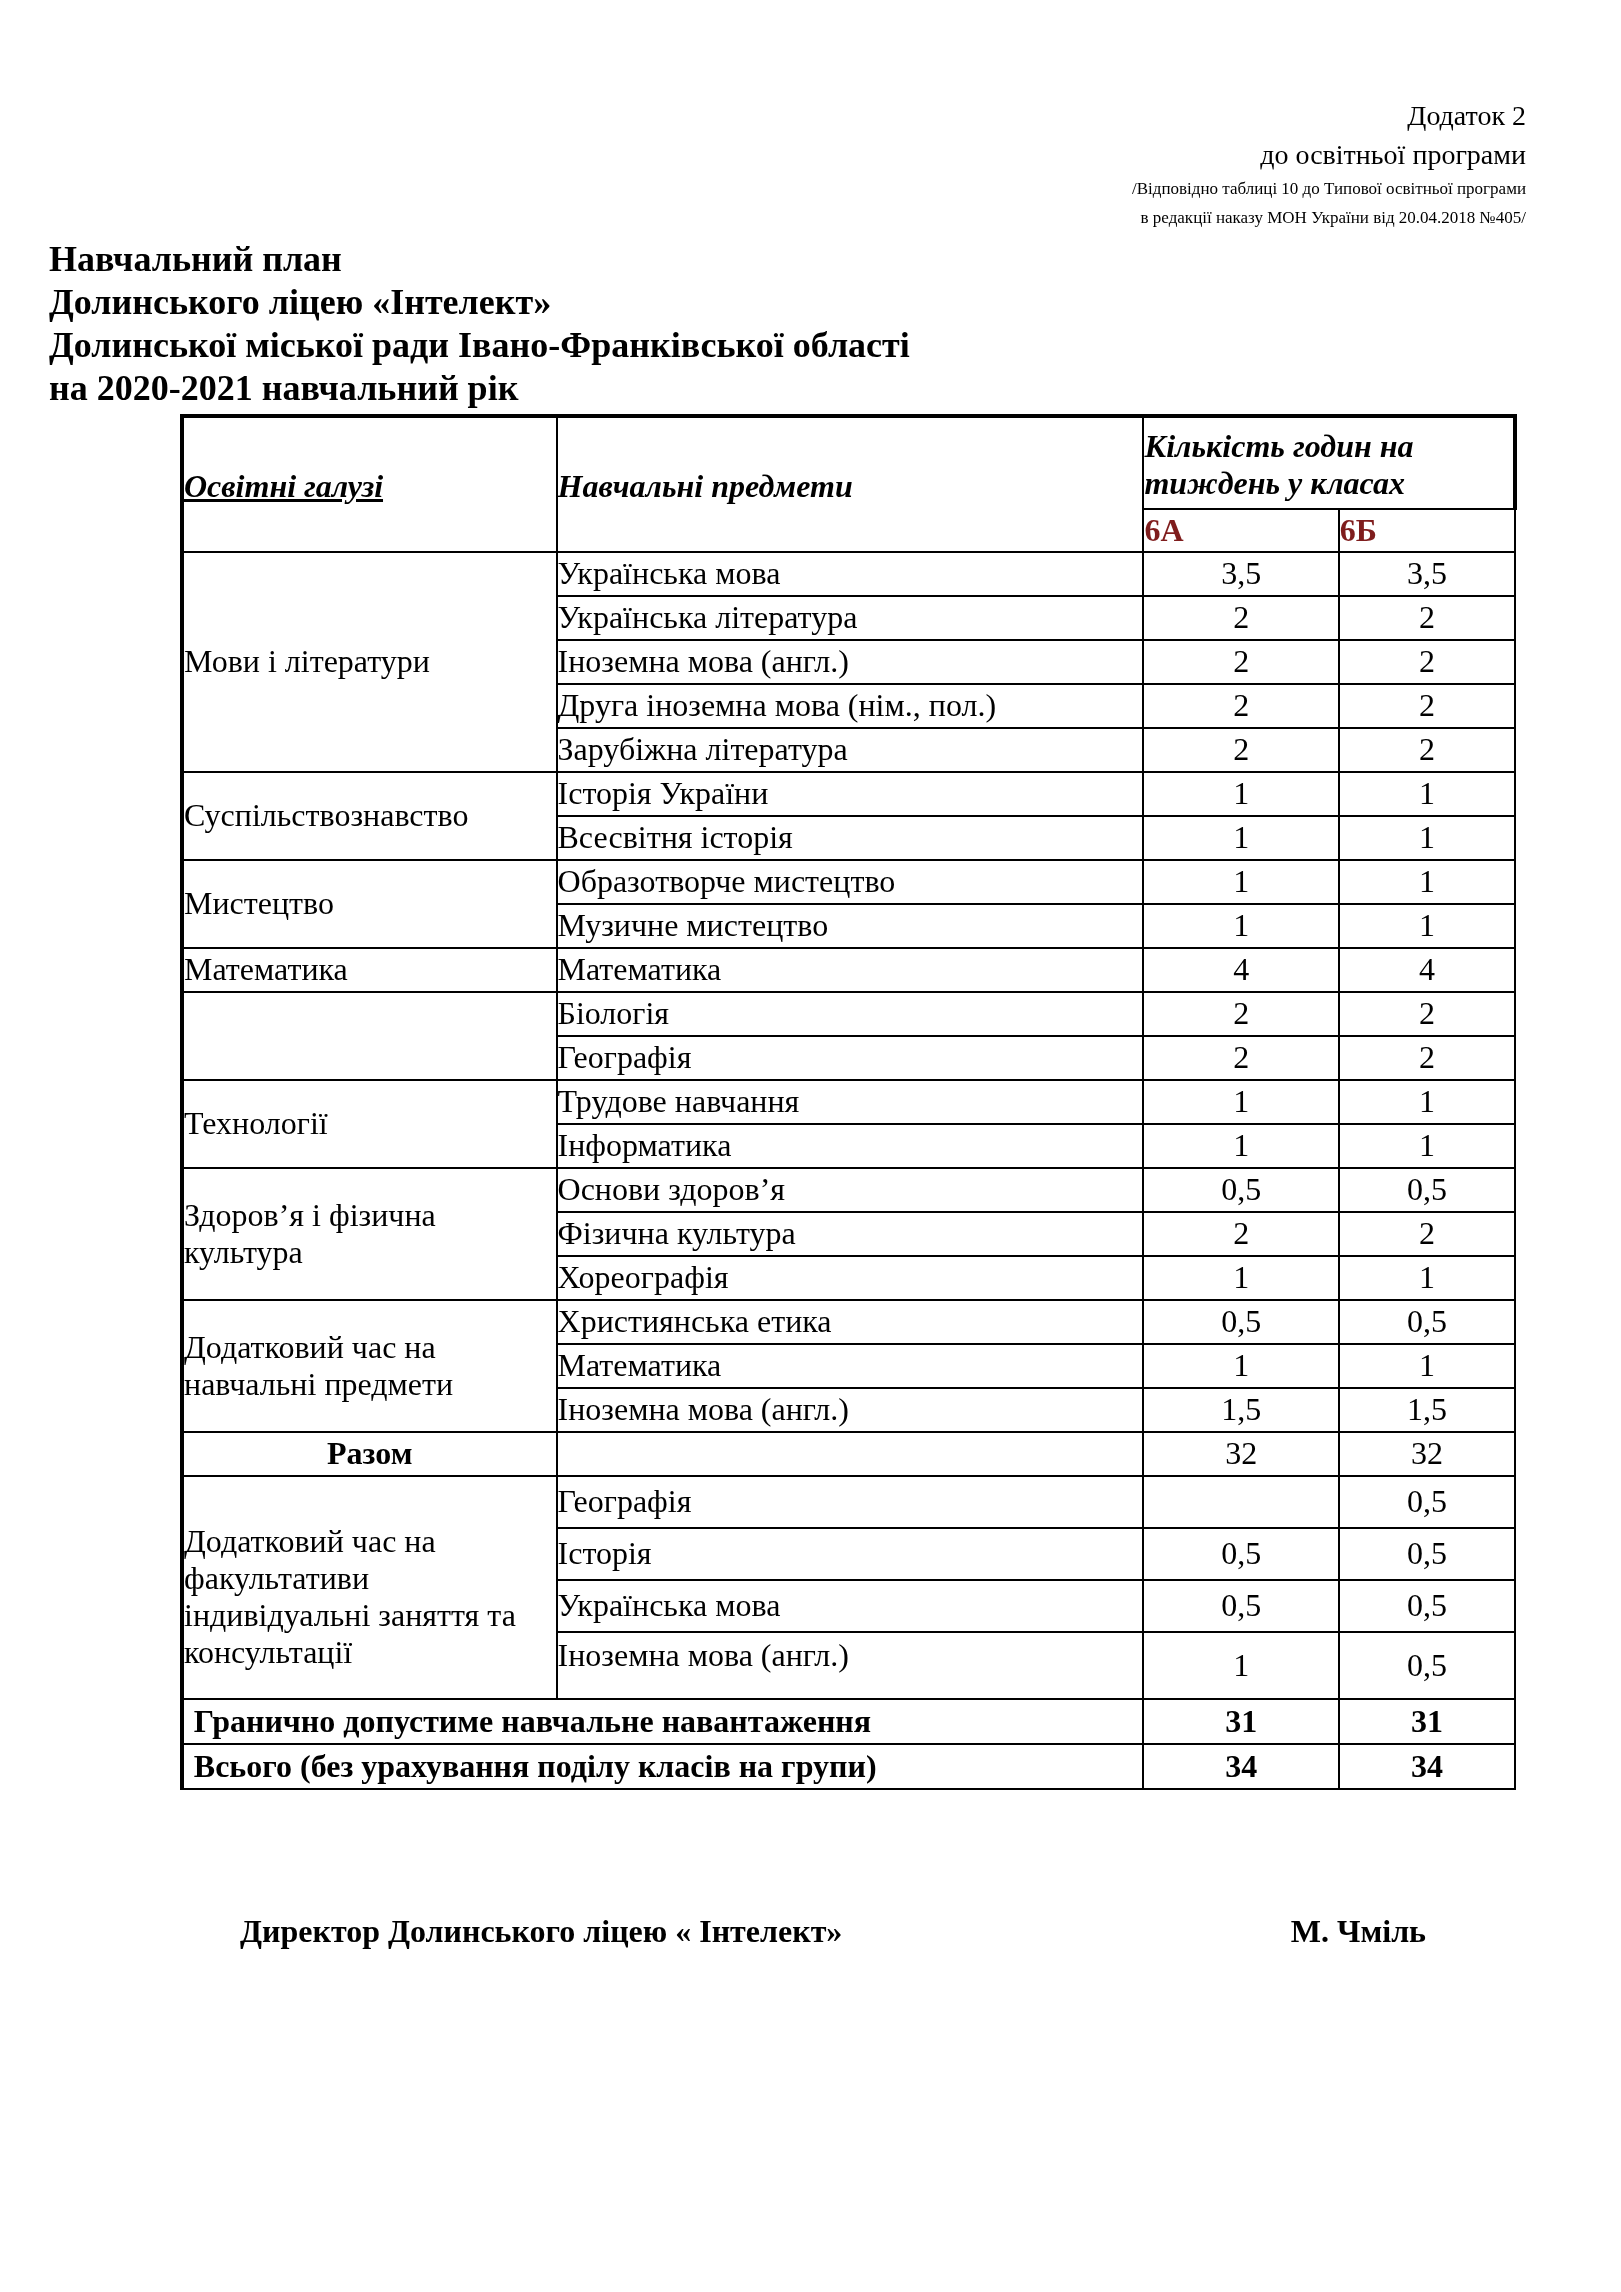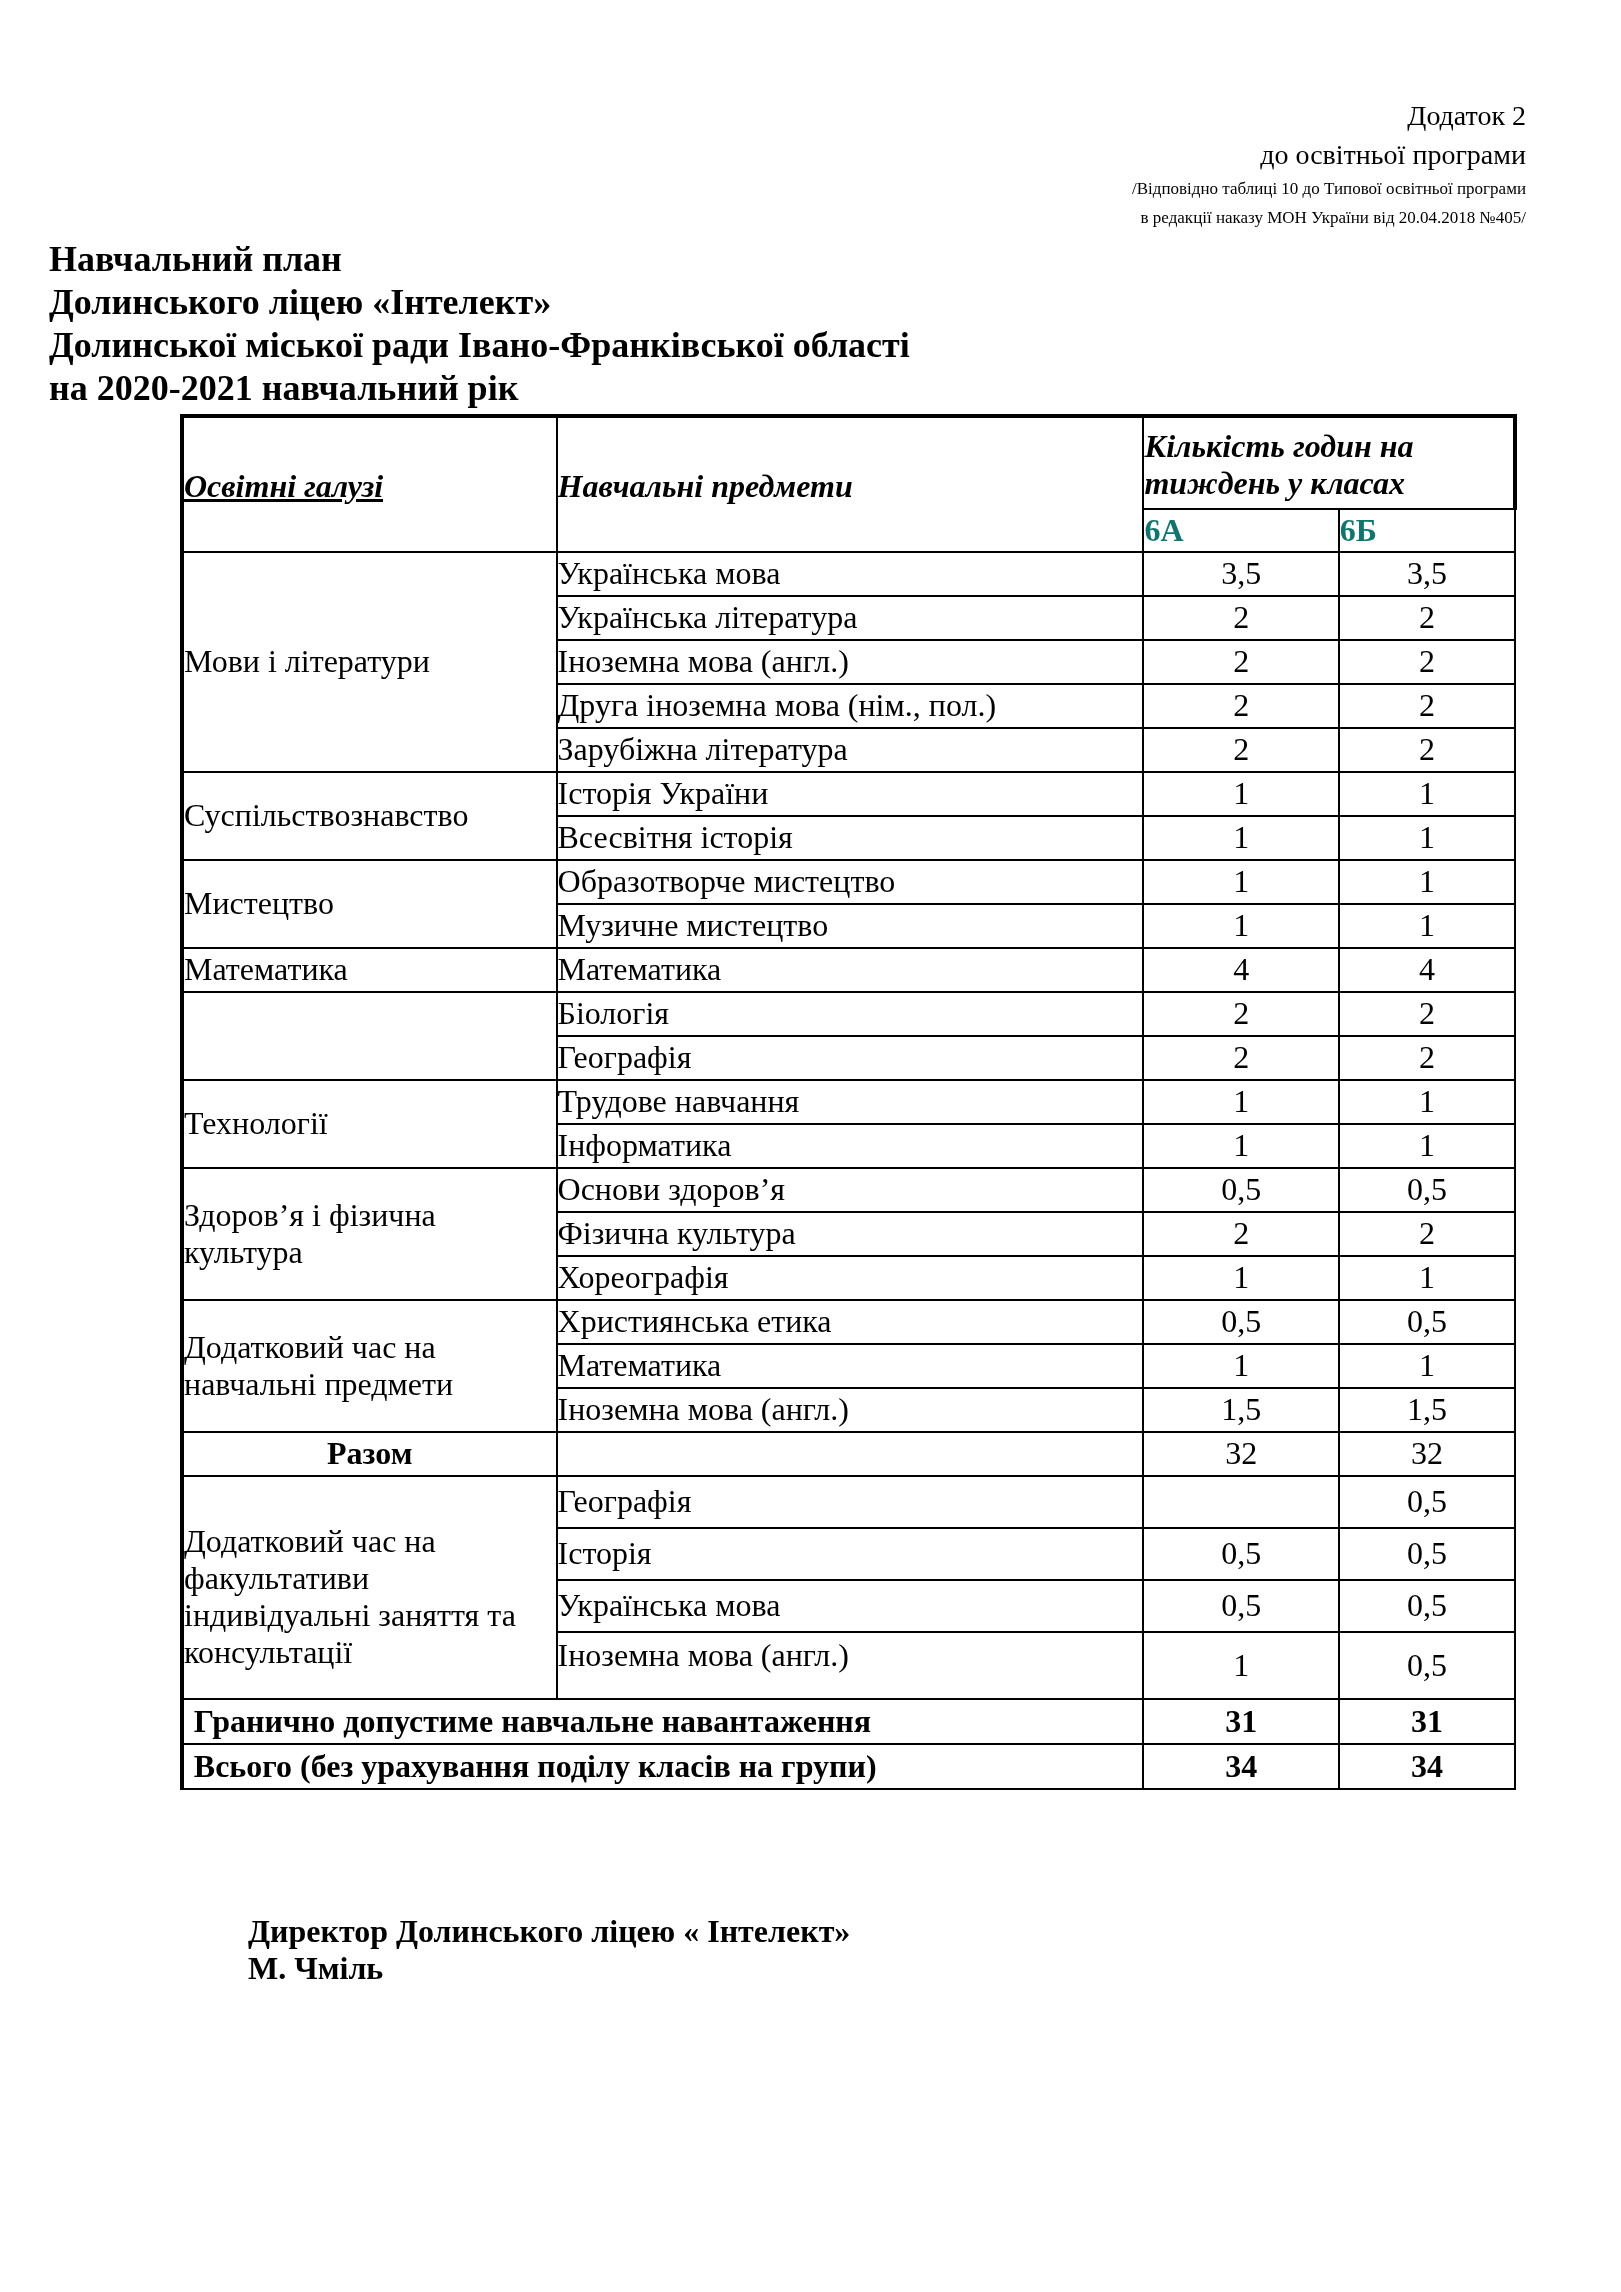--- a/index.html
+++ b/index.html
@@ -9,35 +9,35 @@
   .annex .l3, .annex .l4 { font-size: 17px; line-height: 29px; }
   .title { position: absolute; left: 0; width: 1416px; top: 238px; font-weight: bold; font-size: 36px; line-height: 43px; }
   .title div { transform: translateX(49px); }
   table.plan { position: absolute; left: 180px; top: 414px; border-collapse: collapse; width: 1337px; font-size: 32px; }
   table.plan td { border: 2px solid #000; padding: 0; vertical-align: middle; line-height: 37px; }
   .c1 { width: 372px; }
   .c2 { width: 583px; }
   .c3 { width: 194px; }
   .c4 { width: 175px; }
   .hdr td { font-style: italic; font-weight: bold; text-align: left; vertical-align: top; }
-  .hdr .cls { color: #0f766e; font-style: normal; font-weight: bold; height: 41px; vertical-align: middle; }
+  .hdr .cls { color: #7f1d1d; font-style: normal; font-weight: bold; height: 41px; vertical-align: middle; }
   .hdr .hours { border-right: 4.9px solid #000; }
   td.area { vertical-align: top; padding-left: 13.7px; padding-top: 3.9px; }
   td.subj { padding-left: 13.7px; text-align: left; }
   td.num { text-align: center; }
   tr.r td { height: 42px; }
   tr.rf td { height: 50px; }
   tr.rf-last td { height: 61px; }
   .thick-top td { border-top: 4.9px solid #000; }
   .outer-left { border-left: 4.9px solid #000 !important; }
   .razom-label { text-align: center; font-weight: bold; }
   .footer-row td { height: 43px; font-weight: bold; }
   .footer-row td.lbl { padding-left: 9.8px; text-align: left; }
   .last-row td { border-bottom: 4.9px solid #000; margin-top: 48px; }
-  .sign { position: absolute; top: 1913px; left: 248px; width: 1186px; font-weight: bold; font-size: 32px; display: flex; justify-content: space-between; flex-direction: column; }
+  .sign { position: absolute; top: 1913px; left: 240px; width: 1186px; font-weight: bold; font-size: 32px; display: flex; justify-content: space-between; }
 </style>
 </head>
 <body>
 
 <div class="annex">
   <div class="l1">Додаток 2</div>
   <div class="l2">до освітньої програми</div>
   <div class="l3">/Відповідно таблиці 10 до Типової освітньої програми</div>
   <div class="l4">в редакції наказу МОН України  від 20.04.2018 №405/</div>
 </div>

